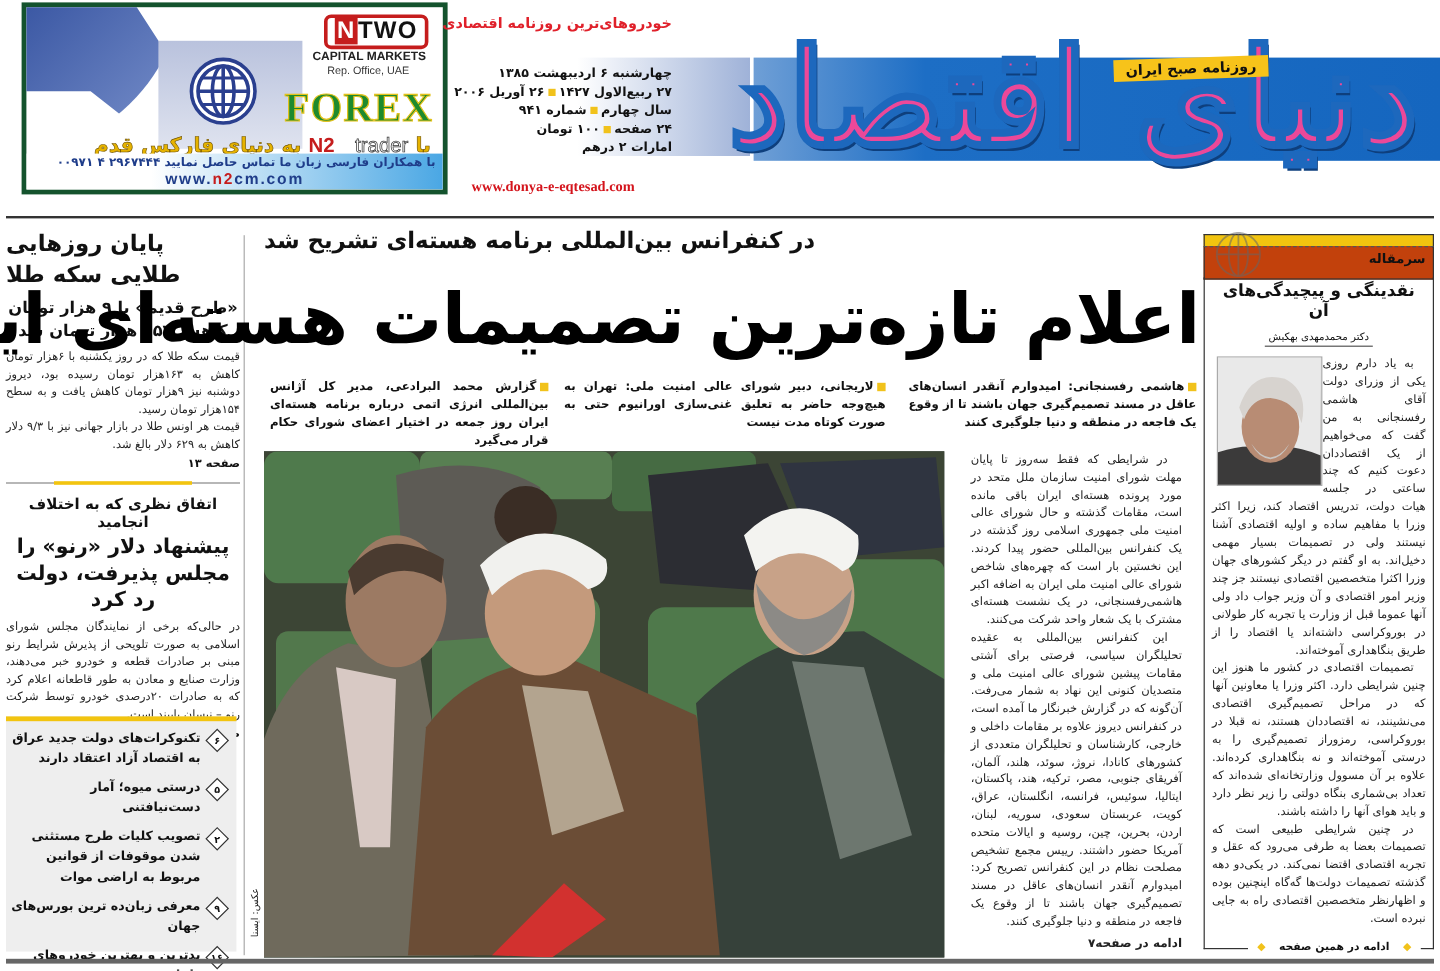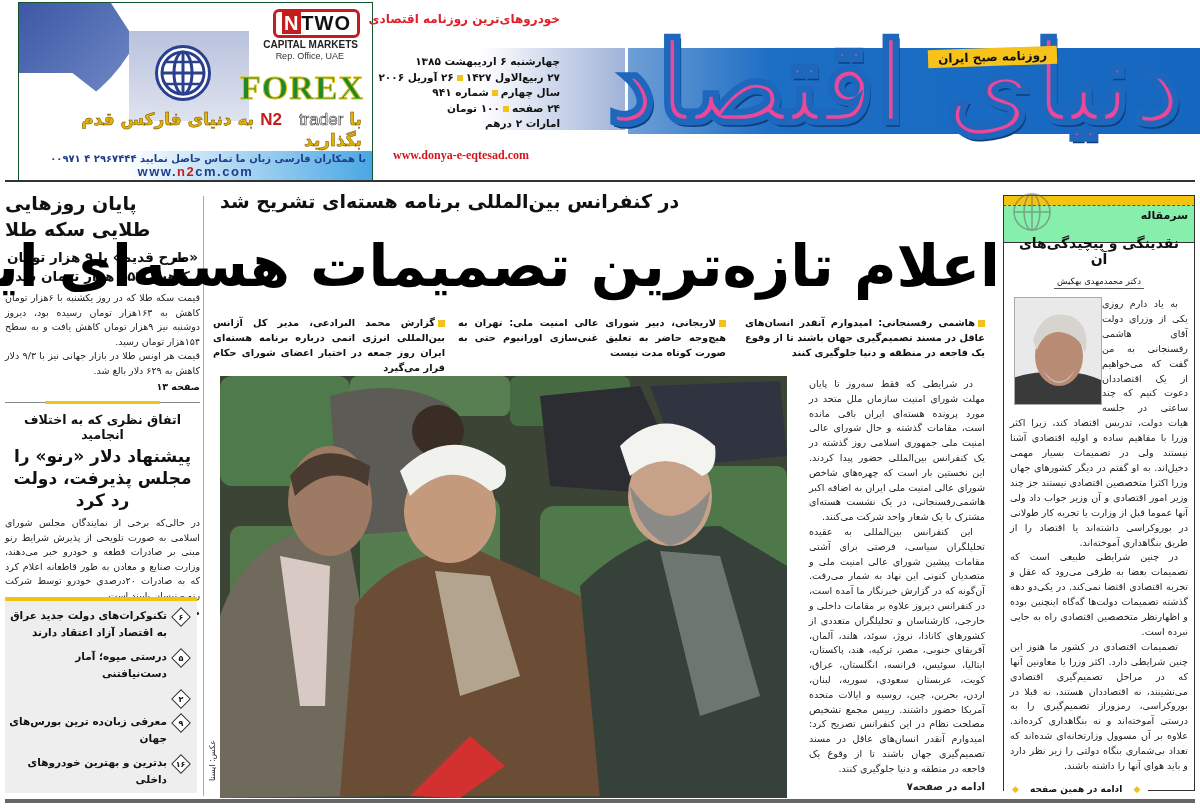--- a/index.html
+++ b/index.html
@@ -1,22 +1,22 @@
 <!DOCTYPE html>
 <html><head>
 <meta charset="utf-8">
 <style>
   * { box-sizing: border-box; margin: 0; padding: 0; }
   html, body { width: 1200px; height: 809px; background: #ffffff; overflow: hidden; }
   body { font-family: "DejaVu Sans", sans-serif; color: #111; position: relative; }
 
   
   .ad-box {
-    position: absolute; left: 18px; top: 2px; width: 355px; height: 180px;
-    border: 1px solid #14532d; background: #fff; overflow: hidden;
+    position: absolute; left: 18px; top: 2px; width: 355px; height: 160px;
+    border: 4px solid #14532d; background: #fff; overflow: hidden;
   }
   .ad-swoosh {
     position: absolute; left: -40px; top: -20px; width: 170px; height: 150px;
     border-radius: 0 0 100% 0; background: linear-gradient(135deg,#2c4a9a,#7f96cf);
     clip-path: polygon(0 0, 70% 0, 90% 35%, 100% 100%, 55% 60%, 0 60%);
   }
   .ad-square {
     position: absolute; left: 110px; top: 28px; width: 120px; height: 90px;
     background: linear-gradient(#b9c2dd,#dfe3ef);
   }
@@ -124,21 +124,21 @@
     position: absolute; left: 220px; width: 775px; top: 190px; text-align: left; direction: rtl;
     font: bold 19px "DejaVu Sans", sans-serif; color: #111;
   }
   .main-headline {
     position: absolute; left: 205px; width: 795px; top: 224px; text-align: center; direction: rtl;
     font: bold 58px "DejaVu Sans", sans-serif; color: #000; letter-spacing: -1px; white-space: nowrap;
     line-height: 84px;
   }
   .sub-col {
     position: absolute; top: 315px; direction: rtl; font: 9.8px "DejaVu Sans", sans-serif;
-    line-height: 15px; color: #111; text-align: justify; font-weight: bold;
+    line-height: 15px; color: #111; text-align: justify; font-weight: bold; margin-left: 12px;
   }
   .sub-col .sq { display: inline-block; width: 7px; height: 7px; background: #f1c21b; margin-left: 3px; vertical-align: middle; }
 
   .photo {
     position: absolute; left: 220px; top: 376px; width: 567px; height: 422px; overflow: hidden;
     background: #2f3a2e;
   }
   .photo-credit {
     position: absolute; left: 208px; top: 740px; writing-mode: vertical-rl; transform: rotate(180deg);
     font: 8px "DejaVu Sans", sans-serif; color: #222;
@@ -148,42 +148,42 @@
     position: absolute; left: 795px; top: 377px; width: 190px; direction: rtl;
     font: 9.6px "DejaVu Sans", sans-serif; line-height: 14.8px; text-align: justify; color: #222;
   }
   .article-col p { text-indent: 12px; margin-left: 14px; }
   .article-col .cont { font: bold 10px "DejaVu Sans", sans-serif; margin-top: 4px; text-indent: 0; }
 
   
   .ed-wrap { position: absolute; left: 1003px; top: 195px; width: 192px; height: 600px; }
   .ed-top { height: 10px; background: #f2c40f; border: 1px solid #333; border-bottom: none; }
   .ed-label-row {
-    height: 38px; background: #86efac; border: 1px solid #333; border-top: 1px dashed #555;
+    height: 28px; background: #c2410c; border: 1px solid #333; border-top: 1px dashed #555;
     direction: rtl; position: relative;
   }
   .ed-label { position: absolute; right: 6px; top: 3px; font: bold 11px "DejaVu Sans", sans-serif; }
   .ed-globe { position: absolute; left: 8px; top: -14px; width: 40px; height: 40px; opacity: .55; }
   .ed-box {
     position: absolute; left: 0; top: 36px; width: 192px; height: 560px; border: 1.5px solid #333; border-top: none;
     direction: rtl; padding: 2px 6px;
   }
   .ed-title { font: bold 14px "DejaVu Sans", sans-serif; text-align: center; margin-top: 2px; }
   .ed-author {
     font: 8.5px "DejaVu Sans", sans-serif; text-align: center; margin: 9px auto 0; width: 90px;
     border-bottom: 1px solid #555; padding-bottom: 2px;
   }
   .ed-photo {
     float: left; width: 88px; height: 108px; margin: 8px 0 2px 4px; border: 1px solid #aaa;
     background: linear-gradient(160deg,#f1f1f1 0%,#d9d9d9 40%,#8e8a86 70%,#3a3a3a 100%); position: relative; overflow: hidden;
   }
   .ed-body { font: 9.6px "DejaVu Sans", sans-serif; line-height: 14.9px; text-align: justify; color: #222; padding-top: 8px; }
   .ed-body p { text-indent: 10px; }
   .ed-cont {
-    position: absolute; left: 0; right: 10px; bottom: -6px; text-align: left; direction: rtl;
+    position: absolute; left: 0; right: 10px; bottom: -6px; text-align: right; direction: rtl;
   }
   .ed-cont span { background: #fff; padding: 0 4px; font: bold 9px "DejaVu Sans", sans-serif; }
   .ed-cont .dot { color: #f1c21b; }
 </style>
 </head>
 <body>
 
 <div class="ad-box">
   <div class="ad-swoosh"></div>
   <div class="ad-square"></div>
@@ -257,20 +257,21 @@
   <div class="index-item">
     <div class="index-num">
         <span>۵</span>
       </div>
     <div class="index-label">درستی میوه؛ آمار دست‌نیافتنی</div>
   </div>
   <div class="index-item">
     <div class="index-num">
         <span>۲</span>
       </div>
+    <div class="index-label">تصویب کلیات طرح مستثنی شدن موقوفات از قوانین مربوط به اراضی موات</div>
   </div>
   <div class="index-item">
     <div class="index-num">
         <span>۹</span>
       </div>
     <div class="index-label">معرفی زبان‌ده ترین بورس‌های جهان</div>
   </div>
   <div class="index-item">
     <div class="index-num">
         <span>۱۶</span>
@@ -349,20 +350,20 @@
       <svg viewBox="0 0 88 108" width="88" height="108">
         <rect width="88" height="108" fill="#e9e9e9"></rect>
         <path d="M0 108 L0 80 Q30 70 44 78 Q60 70 88 82 L88 108 Z" fill="#3b3a3a"></path>
         <ellipse cx="46" cy="58" rx="24" ry="30" fill="#b88c74"></ellipse>
         <path d="M20 42 Q30 10 58 18 Q78 28 72 55 Q66 36 46 34 Q30 34 24 52 Z" fill="#d7d3cf"></path>
         <path d="M30 72 Q46 95 62 72 Q56 84 46 85 Q36 84 30 72 Z" fill="#c9c5c2"></path>
       </svg>
     </div>
     <div class="ed-body">
       <p>به یاد دارم روزی یکی از وزرای دولت آقای هاشمی رفسنجانی به من گفت که می‌خواهیم از یک اقتصاددان دعوت کنیم که چند ساعتی در جلسه هیات دولت، تدریس اقتصاد کند، زیرا اکثر وزرا با مفاهیم ساده و اولیه اقتصادی آشنا نیستند ولی در تصمیمات بسیار مهمی دخیل‌اند. به او گفتم در دیگر کشورهای جهان وزرا اکثرا متخصصین اقتصادی نیستند جز چند وزیر امور اقتصادی و آن وزیر جواب داد ولی آنها عموما قبل از وزارت یا تجربه کار طولانی در بوروکراسی داشته‌اند یا اقتصاد را از طریق بنگاهداری آموخته‌اند.</p>
+      <p>تصمیمات اقتصادی در کشور ما هنوز این چنین شرایطی دارد. اکثر وزرا یا معاونین آنها که در مراحل تصمیم‌گیری اقتصادی می‌نشینند، نه اقتصاددان هستند، نه قبلا در بوروکراسی، رمزوراز تصمیم‌گیری را به درستی آموخته‌اند و نه بنگاهداری کرده‌اند. علاوه بر آن مسوول وزارتخانه‌ای شده‌اند که تعداد بی‌شماری بنگاه دولتی را زیر نظر دارد و باید هوای آنها را داشته باشند.</p>
       <p>در چنین شرایطی طبیعی است که تصمیمات بعضا به طرفی می‌رود که عقل و تجربه اقتصادی اقتضا نمی‌کند. در یکی‌دو دهه گذشته تصمیمات دولت‌ها گه‌گاه اینچنین بوده و اظهارنظر متخصصین اقتصادی راه به جایی نبرده است.</p>
-      <p>تصمیمات اقتصادی در کشور ما هنوز این چنین شرایطی دارد. اکثر وزرا یا معاونین آنها که در مراحل تصمیم‌گیری اقتصادی می‌نشینند، نه اقتصاددان هستند، نه قبلا در بوروکراسی، رمزوراز تصمیم‌گیری را به درستی آموخته‌اند و نه بنگاهداری کرده‌اند. علاوه بر آن مسوول وزارتخانه‌ای شده‌اند که تعداد بی‌شماری بنگاه دولتی را زیر نظر دارد و باید هوای آنها را داشته باشند.</p>
     </div>
     <div class="ed-cont"><span><span class="dot">◆ </span><span>ادامه در همین صفحه</span><span class="dot"> ◆</span></span></div>
   </div>
 </div>
 
 <div class="bottom-rule"></div>
 
 </body></html>

